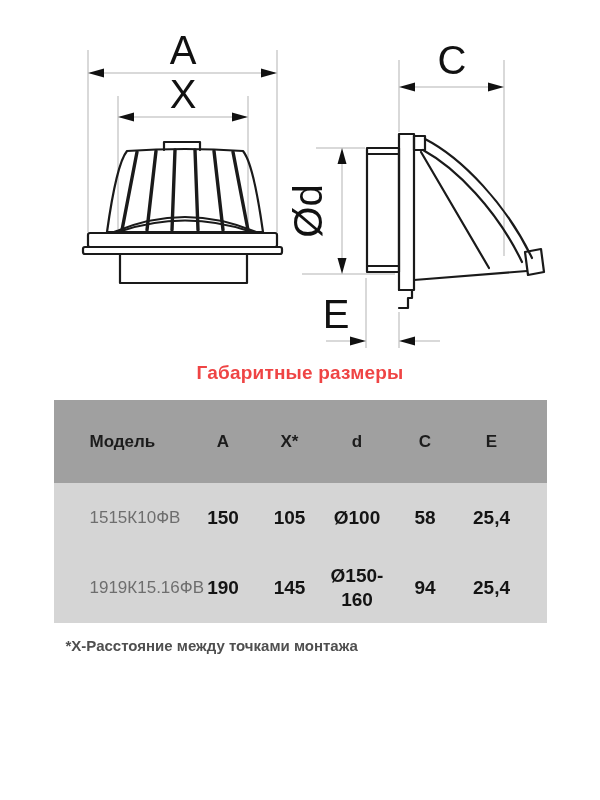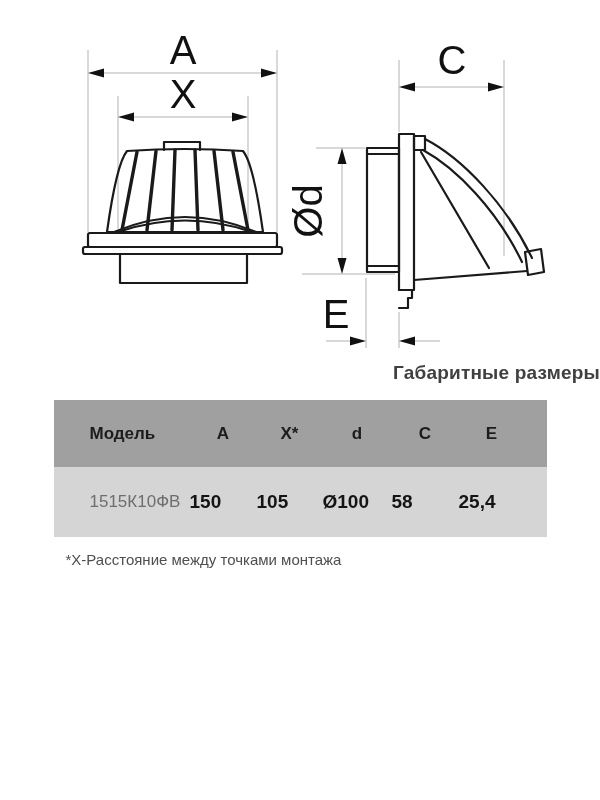--- a/index.html
+++ b/index.html
@@ -3,50 +3,50 @@
 <meta charset="utf-8">
 <style>
   html,body{margin:0;padding:0;background:#fff;}
   .page{
     position:relative;width:600px;height:800px;background:#ffffff;
     font-family:"Liberation Sans",sans-serif;overflow:hidden;
   }
   svg.drawing{display:block;}
   .dim-label{font-family:"Liberation Sans",sans-serif;font-size:40px;fill:#111;}
   .title{
-    text-align:right;font-size:19px;font-weight:700;color:#404040;
+    text-align:center;font-size:19px;font-weight:700;color:#ef4444;
     margin:6px 0 16px 0;letter-spacing:0.2px;
   }
   table.dims{
     width:493px;margin:0 auto;border-collapse:collapse;table-layout:fixed;
   }
   table.dims col.c-model{width:136px;}
   table.dims col.c-a{width:67px;}
   table.dims col.c-x{width:66px;}
   table.dims col.c-d{width:69px;}
   table.dims col.c-c{width:67px;}
   table.dims col.c-e{width:88px;}
-  table.dims thead tr{background:#a0a0a0;height:67px;}
+  table.dims thead tr{background:#a0a0a0;height:83px;}
   table.dims tbody tr{height:70px;}
   table.dims tbody tr.stripe{background:#d5d5d5;margin-left:12px;}
   table.dims th{
     font-size:17px;font-weight:700;color:#1c1c1c;text-align:center;padding:0;
   }
   table.dims th.model-h{text-align:left;padding-left:36px;}
   table.dims td{
-    font-size:19px;font-weight:700;color:#141414;text-align:left;
+    font-size:19px;font-weight:700;color:#141414;text-align:center;
     padding:0;line-height:1.25;vertical-align:middle;
   }
   table.dims td.model-cell{
     text-align:left;padding-left:36px;font-size:17px;font-weight:400;color:#6e6e6e;
   }
   table.dims th.e-h, table.dims td.e-cell{padding-right:22px;}
   .footnote{
     width:493px;margin:14px auto 0 auto;padding-left:12px;box-sizing:border-box;
-    font-size:15px;color:#4f4f4f;
+    font-size:15px;color:#4f4f4f;font-weight:bold;
   }
 </style>
 </head>
 <body>
 
 <div class="page">
 
   <svg class="drawing" width="600" height="356" viewBox="0 0 600 356">
 
     <g>
@@ -163,18 +163,26 @@
     </thead>
     <tbody>
       <tr class="stripe">
         <td class="model-cell">1515К10ФВ</td>
         <td>150</td>
         <td>105</td>
         <td>Ø100</td>
         <td>58</td>
         <td class="e-cell">25,4</td>
       </tr>
+      <tr class="stripe">
+        <td class="model-cell">1919К15.16ФВ</td>
+        <td>190</td>
+        <td>145</td>
+        <td>Ø150-160</td>
+        <td>94</td>
+        <td class="e-cell">25,4</td>
+      </tr>
     </tbody>
   </table>
 
   <div class="footnote">*Х-Расстояние между точками монтажа</div>
 
 </div>
 
 </body></html>

